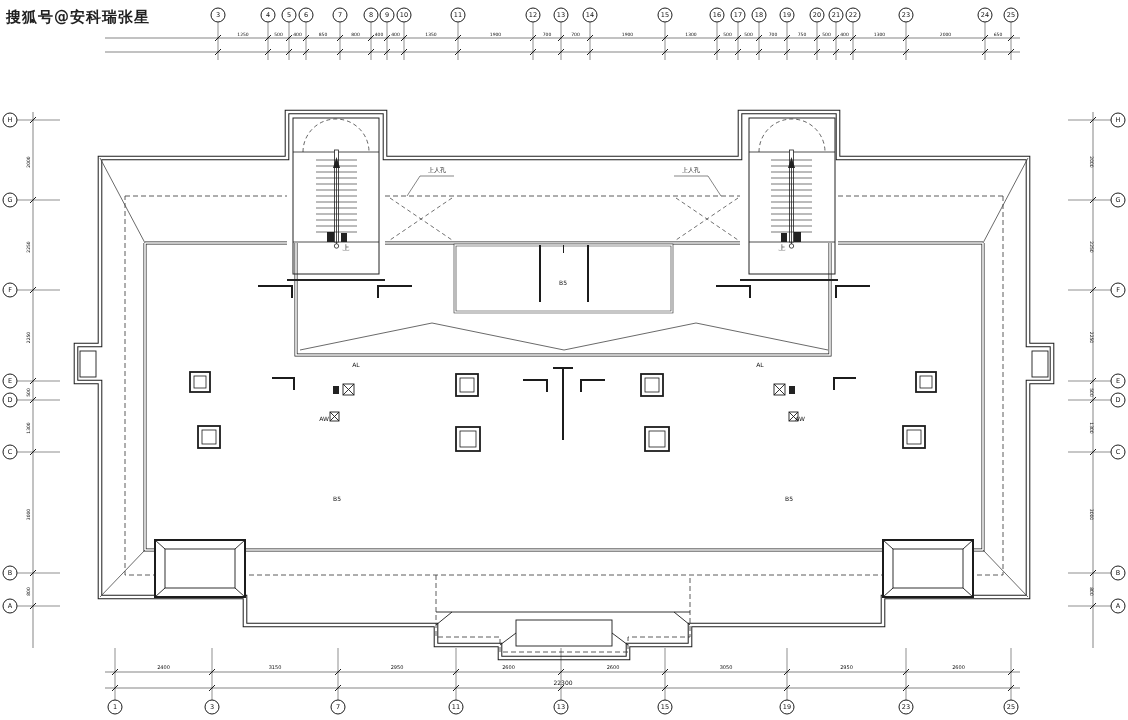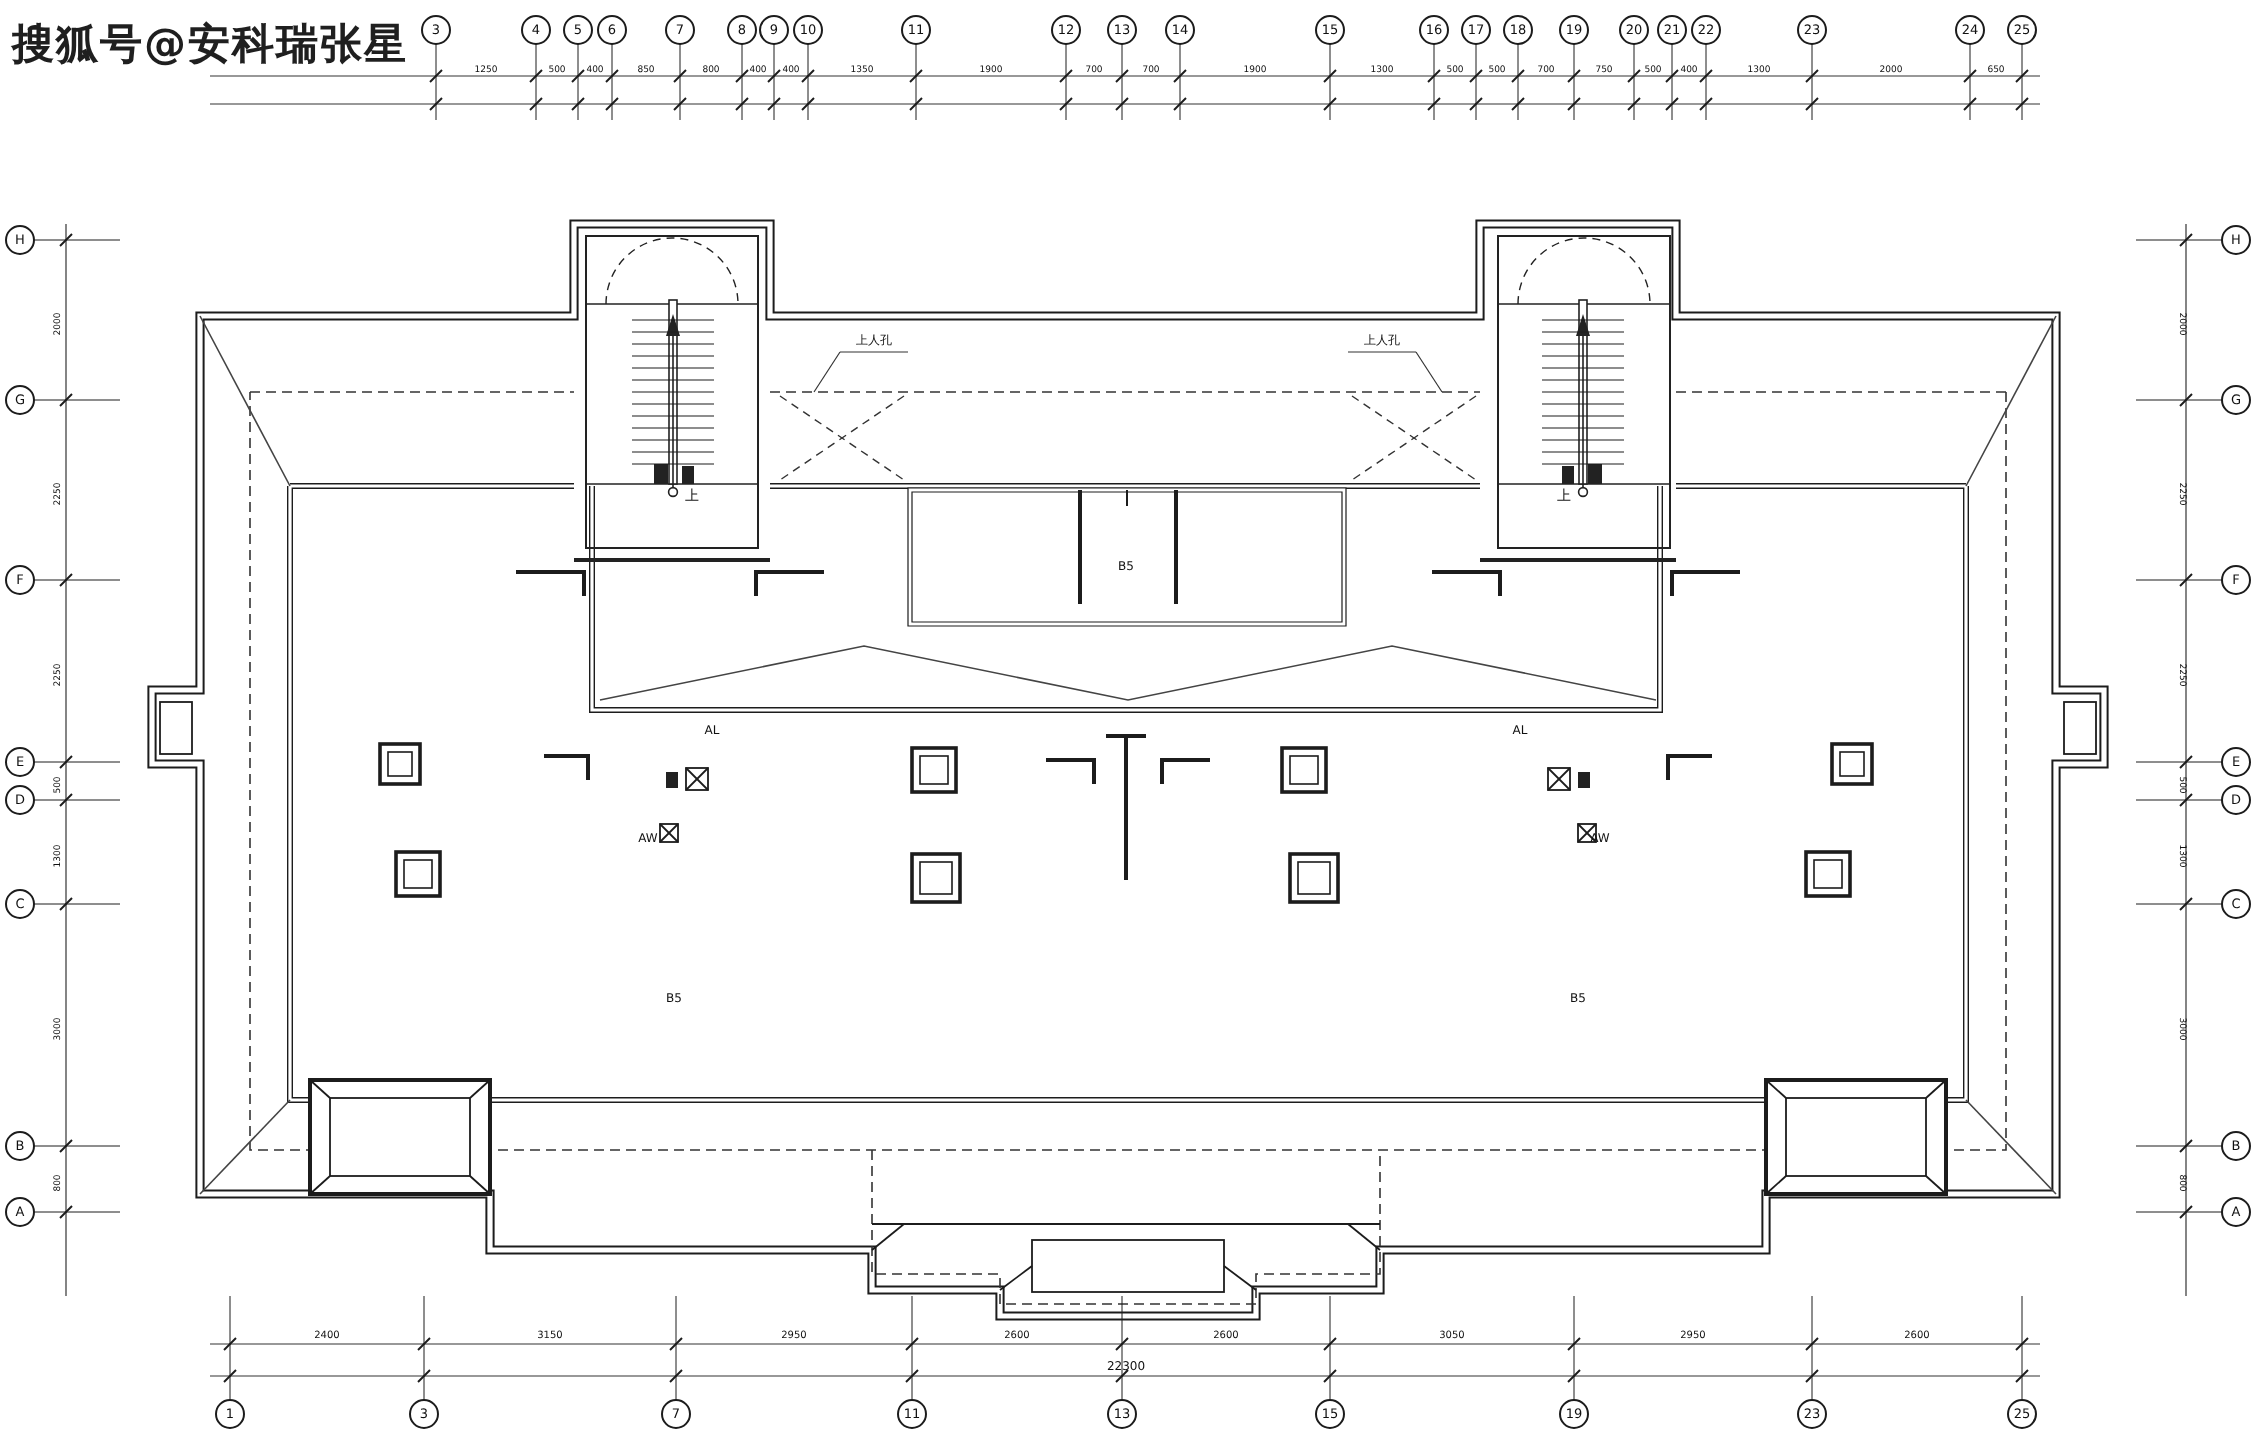--- a/index.html
+++ b/index.html
@@ -1,20 +1,20 @@
 <!DOCTYPE html>
 <html><head>
 <meta charset="utf-8">
 <style>
   html,body{margin:0;padding:0;background:#e8e8e8;}
   .canvas{position:relative;width:1128px;height:720px;background:#ffffff;overflow:hidden;
           font-family:"DejaVu Sans",sans-serif;}
   .canvas svg{position:absolute;left:0;top:0;}
   svg text{font-family:"DejaVu Sans",sans-serif;fill:#111;}
-  .watermark{position:absolute;left:6px;top:8px;font-size:21px;font-weight:700;
+  .watermark{position:absolute;left:6px;top:8px;font-size:15px;font-weight:700;
              color:#1f1f1f;letter-spacing:1px;white-space:nowrap;}
 </style>
 </head>
 <body>
 
 <div class="canvas">
 
 <svg width="1128" height="720" viewBox="0 0 1128 720">
 
   <g stroke="#333" stroke-width="0.6">

